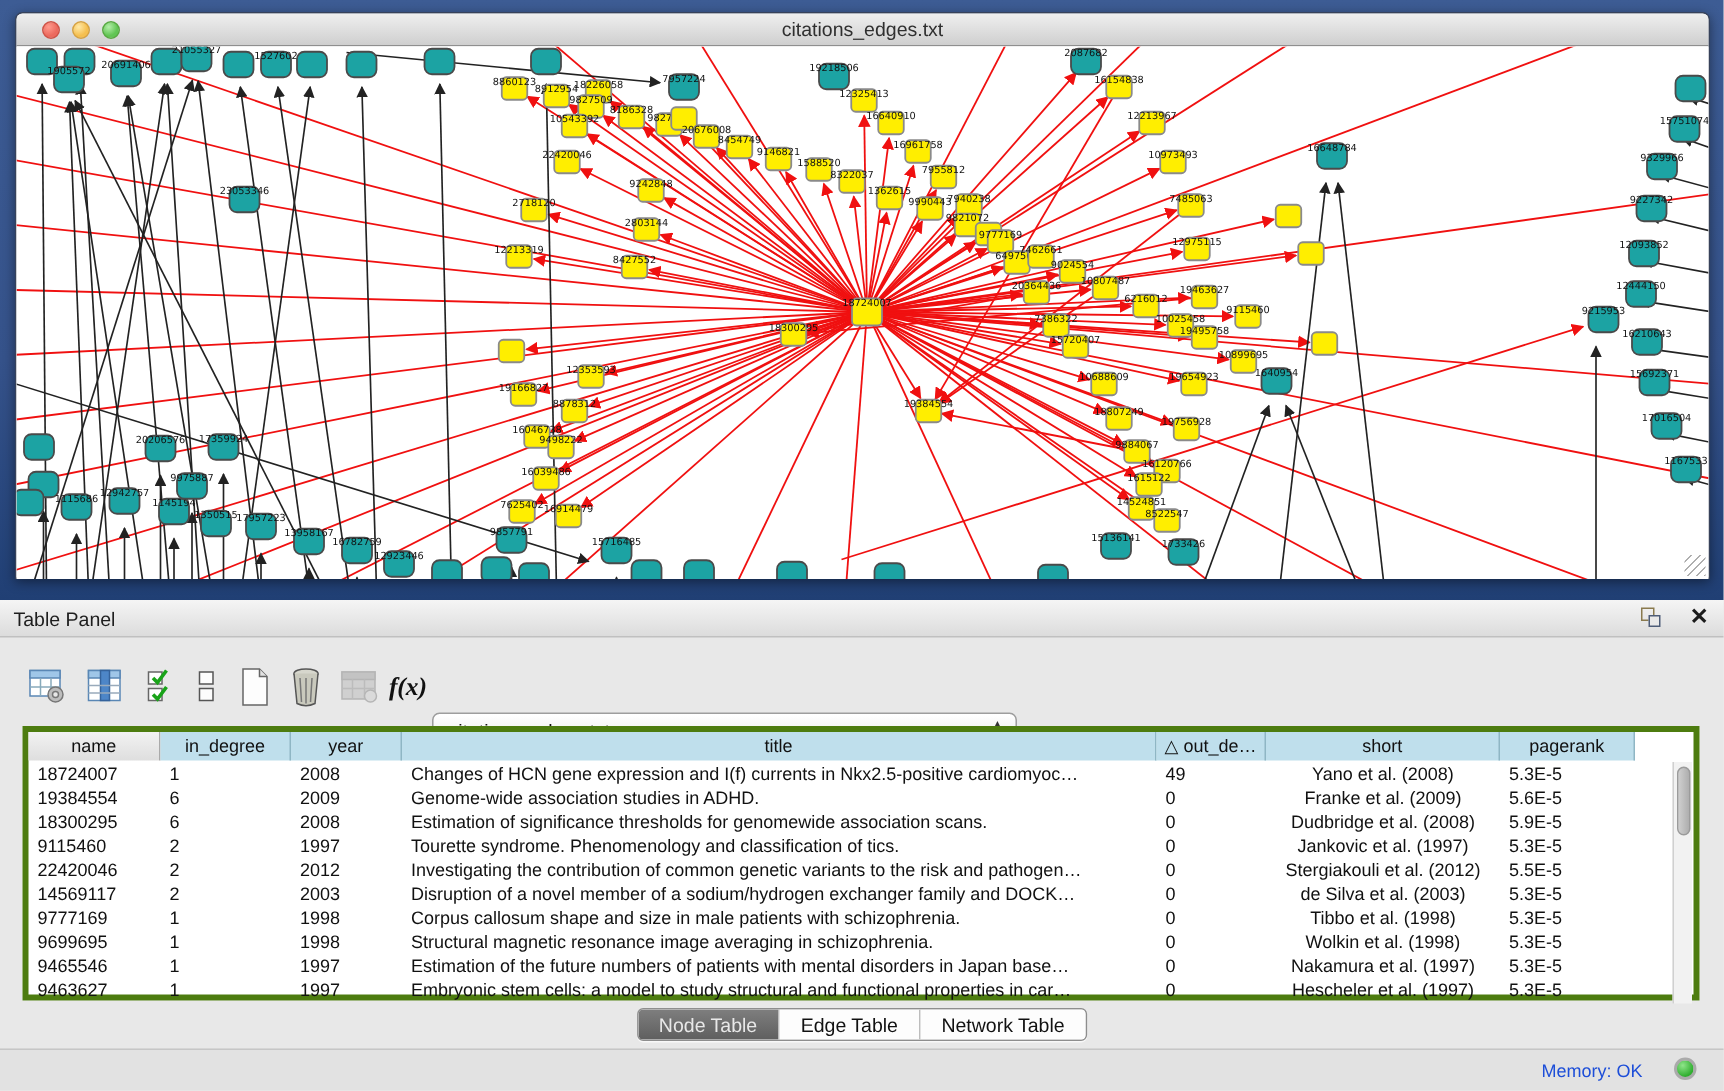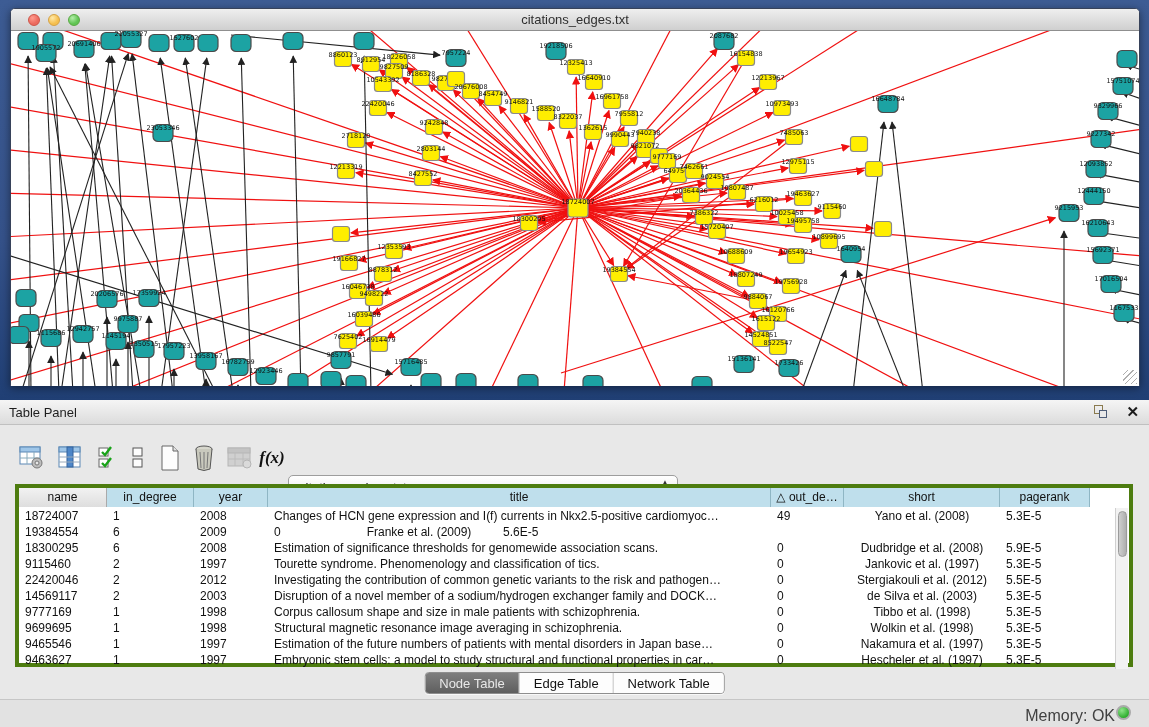--- a/index.html
+++ b/index.html
@@ -66,21 +66,21 @@
   .tabbar { position:absolute; left:50%; top:272px; transform:translateX(-50%);
     display:flex; height:22px; border:1px solid #8e8e8e; border-radius:4px;
     overflow:hidden; background:#fff; box-shadow:0 1px 0 rgba(255,255,255,.7); }
   .tab { padding:0 14px; font-size:13px; line-height:21px; color:#111; background:#fdfdfd;
     border-right:1px solid #b5b5b5; }
   .tab:last-child { border-right:none; }
   .tab.active { background:linear-gradient(180deg,#7e7e7e,#5f5f5f); color:#e8e8e8; }
 
   .statusbar { position:absolute; left:0; top:299px; width:1149px; height:28px;
     background:#e2e2e2; border-top:1px solid #c6c6c6; }
-  .mem-label { position:absolute; right:34px; top:7px; font-size:16px; color:#404040; }
+  .mem-label { position:absolute; right:54px; top:7px; font-size:12px; color:#1d4ed8; }
   .mem-dot { position:absolute; right:18px; top:5px; width:15px; height:15px; border-radius:50%;
     background:radial-gradient(circle at 35% 30%,#8fe58a,#2fae2f 70%); border:2px solid #aaa; }
 
   svg text { font-family:"DejaVu Sans", sans-serif; }
 </style>
 </head>
 <body>
 
 <div class="desktop">
   <div class="net-window">
@@ -837,20 +837,21 @@
           <div class="gr-cell" style="width: 74px;">2008</div>
           <div class="gr-cell" style="width: 503px;">Changes of HCN gene expression and I(f) currents in Nkx2.5-positive cardiomyoc…</div>
           <div class="gr-cell" style="width: 73px;">49</div>
           <div class="gr-cell center" style="width: 156px;">Yano et al. (2008)</div>
           <div class="gr-cell" style="width: 90px;">5.3E-5</div>
         </div>
         <div class="grid-row">
           <div class="gr-cell" style="width: 88px;">19384554</div>
           <div class="gr-cell" style="width: 87px;">6</div>
           <div class="gr-cell" style="width: 74px;">2009</div>
+          <div class="gr-cell" style="width: 503px;">Genome-wide association studies in ADHD.</div>
           <div class="gr-cell" style="width: 73px;">0</div>
           <div class="gr-cell center" style="width: 156px;">Franke et al. (2009)</div>
           <div class="gr-cell" style="width: 90px;">5.6E-5</div>
         </div>
         <div class="grid-row">
           <div class="gr-cell" style="width: 88px;">18300295</div>
           <div class="gr-cell" style="width: 87px;">6</div>
           <div class="gr-cell" style="width: 74px;">2008</div>
           <div class="gr-cell" style="width: 503px;">Estimation of significance thresholds for genomewide association scans.</div>
           <div class="gr-cell" style="width: 73px;">0</div>

